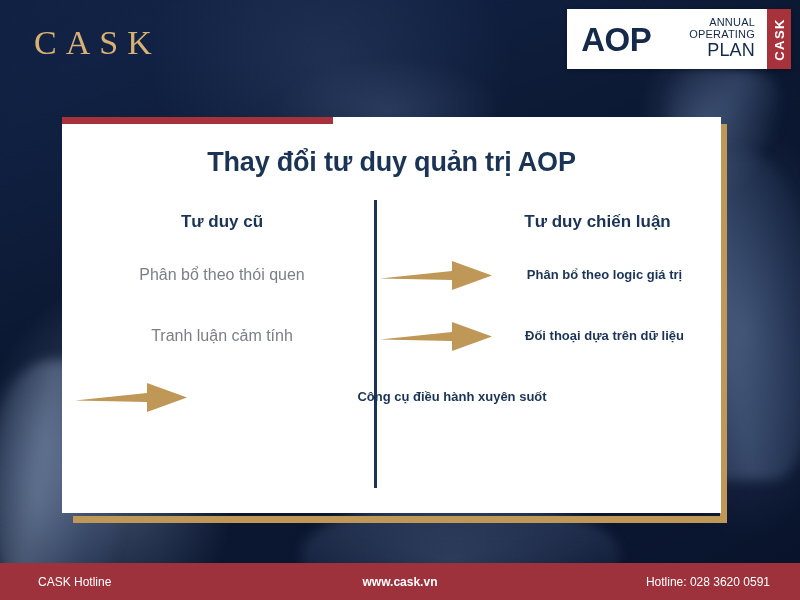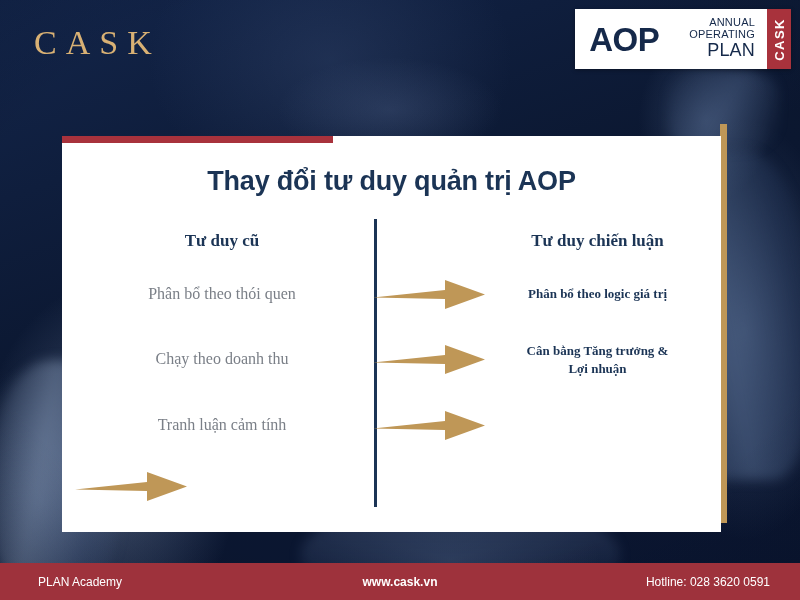--- a/index.html
+++ b/index.html
@@ -78,21 +78,21 @@
     display: flex;
     align-items: stretch;
     height: 60px;
     box-shadow: 0 1px 4px rgba(0,0,0,0.35);
   }
   .aop-main {
     background: #ffffff;
     display: flex;
     align-items: center;
     padding: 0 12px 0 14px;
-    gap: 12px;
+    gap: 20px;
   }
   .aop-abbr {
     font-size: 33px;
     font-weight: 700;
     color: #15294a;
     letter-spacing: -0.5px;
     line-height: 1;
   }
   .aop-words {
     color: #15294a;
@@ -143,21 +143,21 @@
     position: absolute;
     left: 120px;
     top: 378px;
     width: 538px;
     height: 9px;
     background: #2b4363;
   }
   .card {
     position: absolute;
     left: 0;
-    top: 23px;
+    top: 4px;
     width: 659px;
     height: 396px;
     background: #ffffff;
   }
   .card-accent {
     position: absolute;
     left: 0;
     top: 0;
     width: 271px;
     height: 7px;
@@ -171,38 +171,37 @@
     font-weight: 700;
     color: #1b3455;
     margin-top: 30px;
     letter-spacing: -0.2px;
   }
 
   .matrix {
     position: relative;
     margin-top: 22px;
     padding: 0 14px;
-    font-family: Liberation Serif, serif;
   }
   .divider {
     position: absolute;
     left: 312px;
     top: 0;
     width: 3px;
     height: 288px;
     background: #1b3455;
   }
 
   .row {
     display: flex;
     align-items: center;
     position: relative;
   }
   .row-head { height: 44px; }
-  .row-item { height: 61px; }
+  .row-item { height: 61px; gap: 7px; }
   .row-item.tall { height: 70px; }
 
   .col-left {
     width: 298px;
     text-align: center;
     padding-right: 6px;
   }
   .col-mid {
     width: 110px;
     display: flex;
@@ -314,57 +313,49 @@
           <div class="col-mid">
             <svg class="arrow" viewBox="0 0 112 34">
               <polygon points="0,20.5 72,13 72,3 112,17.5 72,32 72,22" fill="#bf9757"></polygon>
             </svg>
           </div>
           <div class="col-right">
             <span class="new-text">Phân bổ theo logic giá trị</span>
           </div>
         </div>
 
-        <div class="row row-item tall">
+
+        <div class="row row-item">
           <div class="col-left">
-            <span class="old-text">Chạy theo doanh thu</span>
+            <span class="old-text">Tranh luận cảm tính</span>
           </div>
           <div class="col-mid">
             <svg class="arrow" viewBox="0 0 112 34">
               <polygon points="0,20.5 72,13 72,3 112,17.5 72,32 72,22" fill="#bf9757"></polygon>
             </svg>
           </div>
           <div class="col-right">
-            <span class="new-text" style="white-space:pre-line">Cân bằng Tăng trưởng &amp;
-Lợi nhuận</span>
-          </div>
-        </div>
-
-        <div class="row row-item">
-          <div class="col-left">
-            <span class="old-text">Tranh luận cảm tính</span>
-          </div>
-          <div class="col-mid">
-            <svg class="arrow" viewBox="0 0 112 34">
-              <polygon points="0,20.5 72,13 72,3 112,17.5 72,32 72,22" fill="#bf9757"></polygon>
-            </svg>
+            <span class="new-text">Đối thoại dựa trên dữ liệu</span>
           </div>
         </div>
 
         <div class="row row-item">
           <div class="col-mid">
             <svg class="arrow" viewBox="0 0 112 34">
               <polygon points="0,20.5 72,13 72,3 112,17.5 72,32 72,22" fill="#bf9757"></polygon>
             </svg>
           </div>
+          <div class="col-right">
+            <span class="new-text">Công cụ điều hành xuyên suốt</span>
+          </div>
         </div>
 
       </div>
     </div>
   </div>
 
   <div class="footer">
-    <span class="f-left">PLAN Academy</span>
+    <span class="f-left">CASK Hotline</span>
     <span class="f-mid">www.cask.vn</span>
     <span class="f-right">Hotline: 028 3620 0591</span>
   </div>
 
 </div>
 
 </body></html>

